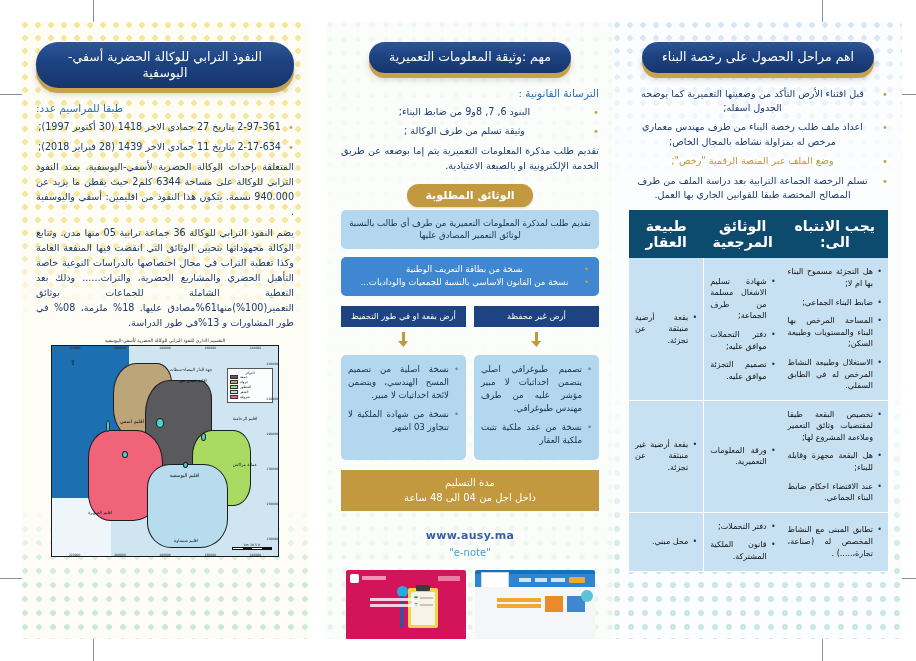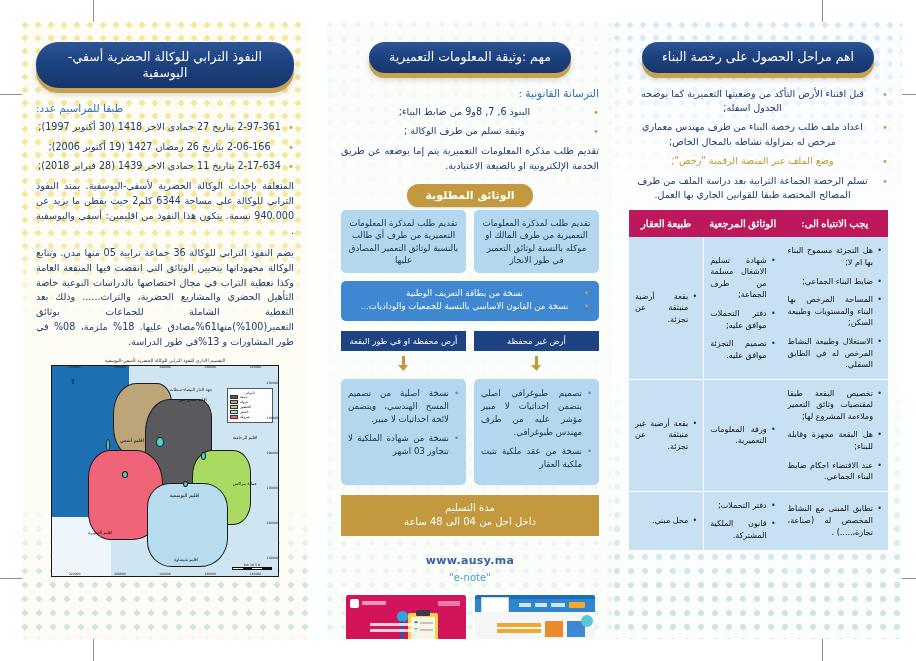--- a/index.html
+++ b/index.html
@@ -215,22 +215,22 @@
   .site { text-align:center; color:#3a5fa8; font-size:11px; letter-spacing:.3px; margin-bottom:5px; font-weight:bold; }
   .enote { text-align:center; color:#3f9fd0; font-size:10px; margin-bottom:12px; }
   .thumbs { display:flex; gap:9px; justify-content:center; }
   .thumb { width:120px; height:70px; border-radius:2px; overflow:hidden; position:relative; }
   .thumb.a { background:#f2f4f7; }
   .thumb.b { background:#d4145a; }
 
   
   table.permit { width:100%; border-collapse:collapse; margin-top:8px; }
   table.permit thead th {
-    background:#be185d; color:#ffffff;
-    font-size:10px; padding:8px 3px; text-align:center; font-weight:bold;font-family:Liberation Serif, serif;
+    background:#0c4a6e; color:#ffffff;
+    font-size:14px; padding:8px 3px; text-align:center; font-weight:bold;
   }
   table.permit td {
     background:#c7e1f2; color:#111; vertical-align:middle;
     font-size:8px; line-height:1.45; padding:8px 6px;
     border-bottom:1.5px solid #ffffff;
     border-left:1.5px solid #ffffff;
   }
   table.permit td:first-child { border-left:none; }
   table.permit td ul { list-style:none; }
   table.permit td li { position:relative; padding-right:9px; margin-bottom:7px; text-align:justify; }
@@ -262,21 +262,20 @@
     <div class="panel-inner">
 
       <div class="ribbon-wrap">
         <div class="ribbon">النفوذ الترابي للوكالة الحضرية أسفي-اليوسفية</div>
       </div>
 
       <div class="sec-title">طبقا للمراسيم عدد:</div>
 
       <ul class="bullets">
         <li>2-97-361 بتاريخ 27 جمادى الاخر 1418 (30 أكتوبر 1997);</li>
-        <li>2-06-166 بتاريخ 26 رمضان 1427 (19 أكتوبر 2006);</li>
         <li>2-17-634 بتاريخ 11 جمادى الاخر 1439 (28 فبراير 2018);</li>
       </ul>
 
       <p class="para">المتعلقة بإحداث الوكالة الحضرية لأسفي-اليوسفية. يمتد النفوذ الترابي للوكالة على مساحة 6344 كلم2 حيث يقطن ما يزيد عن 940.000 نسمة. يتكون هذا النفوذ من اقليمين: أسفي واليوسفية .</p>
       <p class="para">يضم النفوذ الترابي للوكالة 36 جماعة ترابية 05 منها مدن. وتتابع الوكالة مجهوداتها بتحيين الوثائق التي انقضت فيها المنفعة العامة وكذا تغطية التراب في مجال اختصاصها بالدراسات النوعية خاصة التأهيل الحضري والمشاريع الحضرية، والتراث...... وذلك بعد التغطية الشاملة للجماعات بوثائق التعمير(100%)منها61%مصادق عليها. 18% ملزمة، 08% في طور المشاورات و 13%في طور الدراسة.</p>
 
       <div class="map-box">
         <div class="map-caption">التقسيم الاداري للنفوذ الترابي للوكالة الحضرية لأسفي-اليوسفية</div>
         <div class="map-frame">
           <div class="sea"></div>
@@ -379,34 +378,33 @@
       <ul class="bullets">
         <li>البنود 6, 7, 8و9 من ضابط البناء;</li>
         <li>وثيقة تسلم من طرف الوكالة ;</li>
       </ul>
 
       <p class="para">تقديم طلب مذكرة المعلومات التعميرية يتم إما بوضعه عن طريق الخدمة الإلكترونية او بالصيغة الاعتيادية.</p>
 
       <div class="gold-pill">الوثائق المطلوبة</div>
 
       <div class="two-col">
-        <div class="lblue-card">تقديم طلب لمذكرة المعلومات التعميرية من طرف المالك او موكله بالنسبة لوثائق التعمير في طور الانجاز</div>
         <div class="lblue-card">تقديم طلب لمذكرة المعلومات التعميرية من طرف أي طالب بالنسبة لوثائق التعمير المصادق عليها</div>
       </div>
 
       <div class="mblue-band">
         <ul>
           <li>نسخة من بطاقة التعريف الوطنية</li>
           <li>نسخة من القانون الاساسي بالنسبة للجمعيات والوداديات...</li>
         </ul>
       </div>
 
       <div class="flag-row">
         <div class="flag">أرض غير محفظة</div>
-        <div class="flag">أرض محفظة او في طور البقعة</div>
+        <div class="flag">أرض بقعة او في طور التحفيظ</div>
       </div>
 
       <div class="arrow-row">
         <div class="arrow-cell">
           <svg width="11" height="15" viewBox="0 0 11 15">
               <path d="M4 0h3v9h3L5.5 15 0 9h4z" fill="#c3993f"></path>
             </svg>
         </div>
         <div class="arrow-cell">
           <svg width="11" height="15" viewBox="0 0 11 15">

